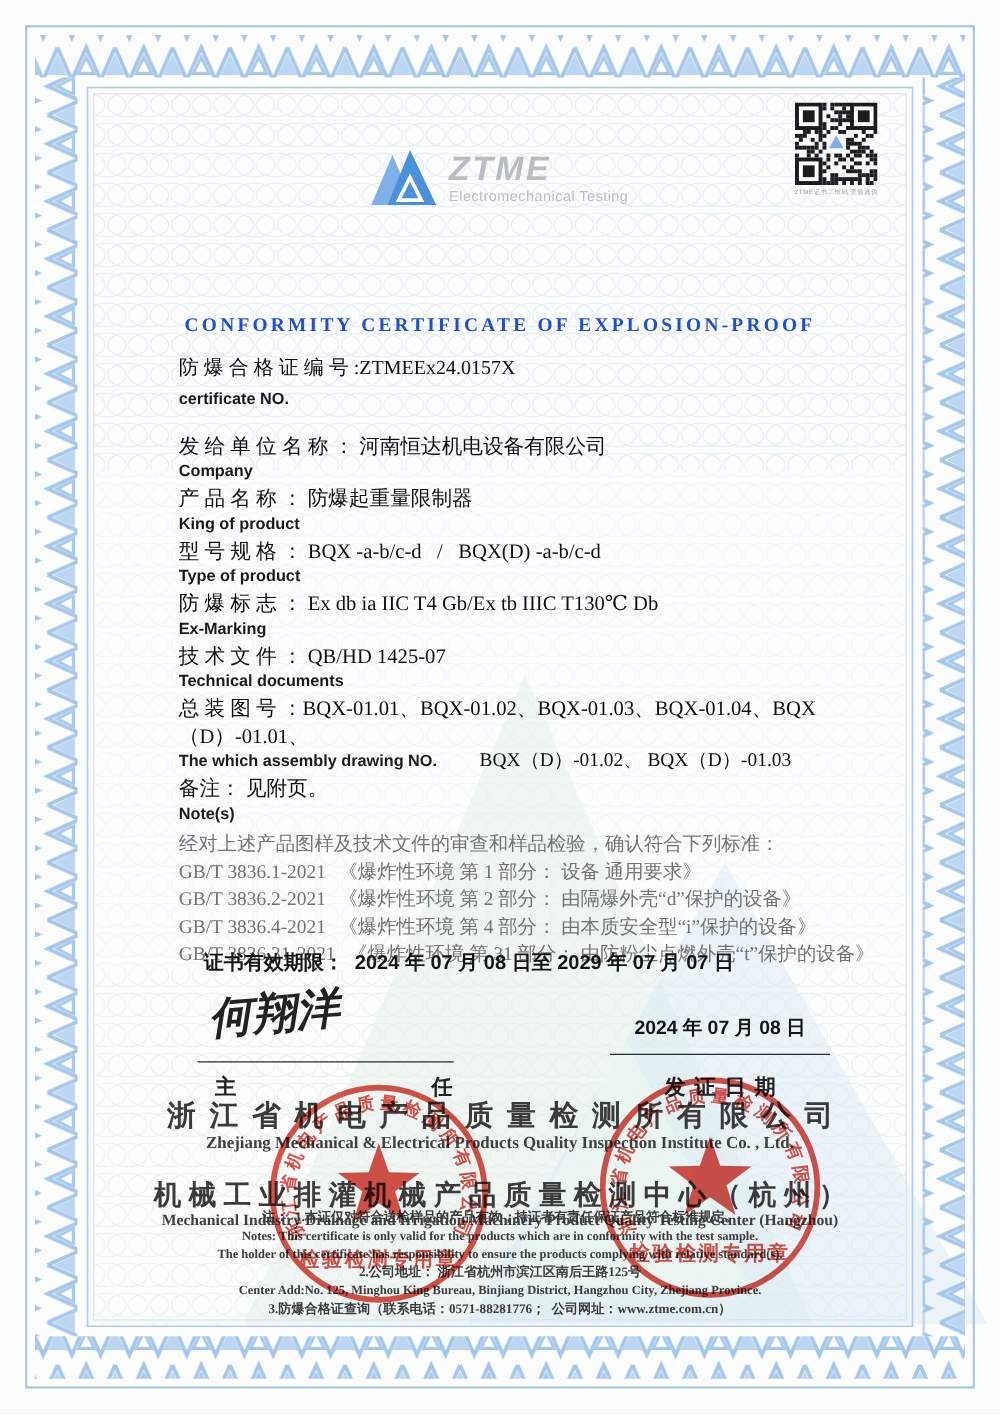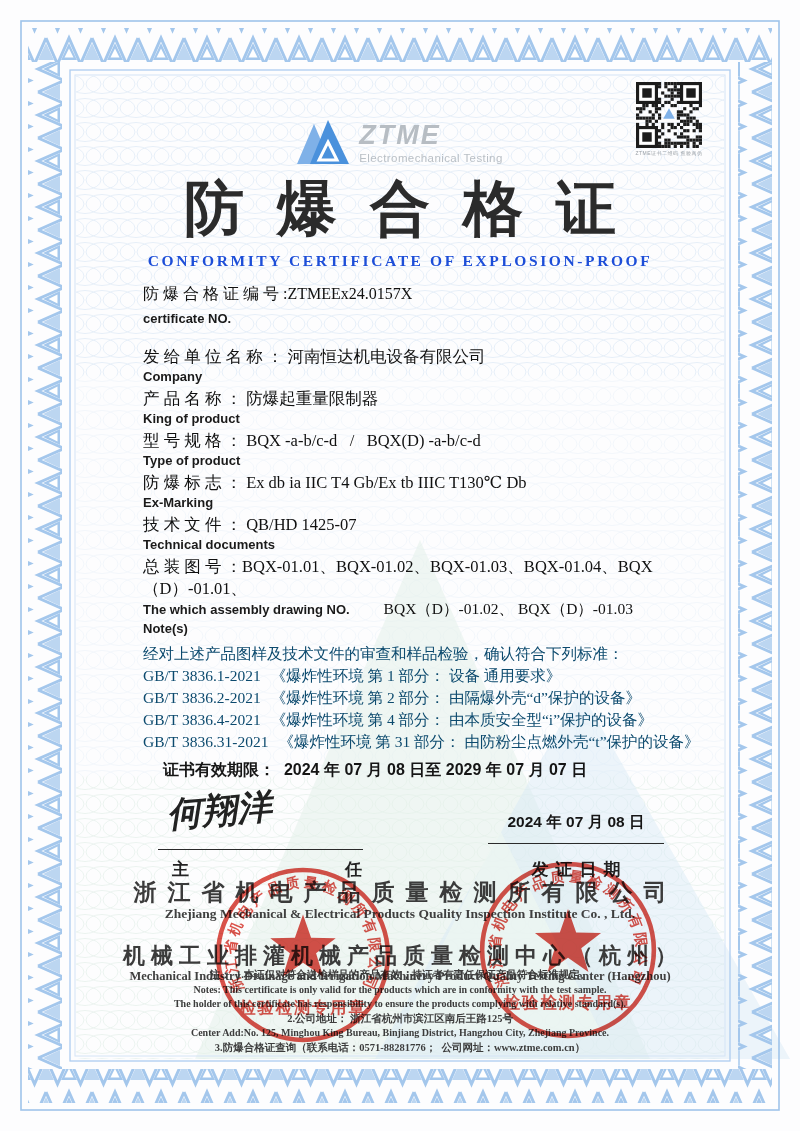--- a/index.html
+++ b/index.html
@@ -32,21 +32,21 @@
           color:#1a1a1a;margin-top:6px;}
 
   
   .body-col{left:143px;top:346px;width:575px;}
   .pair{margin-bottom:3px;}
   .f-cn{font-size:16.5px;line-height:22px;color:#101010;}
   .f-en{font-family:"Liberation Sans","DejaVu Sans",sans-serif;font-size:13px;font-weight:600;
         line-height:16px;color:#1a1a1a;margin-top:1px;}
   .f-en .serif-val{font-family:"Liberation Serif","DejaVu Serif",serif;font-weight:400;font-size:15.5px;
         color:#101010;margin-left:34px;}
-  .standards{margin-top:6px;font-size:15.5px;line-height:22px;color:#0c4a6e;}
+  .standards{margin-top:6px;font-size:15.5px;line-height:22px;color:#737373;}
   .std-line .code{margin-right:10px;}
 
   
   .validity{left:163px;top:760px;font-size:16px;font-weight:700;color:#151515;
             font-family:"Liberation Sans","DejaVu Sans",sans-serif;}
   .sig-block{left:158px;top:792px;width:205px;border-bottom:1.6px solid #2b2b2b;height:57px;}
   .sig-script{display:inline-block;font-size:35px;font-weight:700;color:#222;
               transform:rotate(-5deg) skewX(-14deg);transform-origin:left bottom;margin-left:8px;}
   .sig-label{left:158px;top:858px;width:190px;display:flex;justify-content:space-between;
              padding:0 18px 0 14px;font-size:17px;font-weight:700;color:#222;}
@@ -283,21 +283,20 @@
       <polygon points="17,4 34,44 0,44" fill="#7fb1e8"></polygon>
       <polygon points="31,0 52,44 13,44" fill="#4a91dc"></polygon>
       <polygon points="31,22 40,40 22,40" fill="none" stroke="#ffffff" stroke-width="3"></polygon>
     </svg>
     <div class="logo-text">
       <span class="logo-brand">ZTME</span>
       <span class="logo-tagline">Electromechanical Testing</span>
     </div>
   </div>
 
-  <div class="abs title-cn">防爆合格证</div>
   <div class="abs title-en">CONFORMITY CERTIFICATE OF EXPLOSION-PROOF</div>
 
   <div class="abs cert-row">
     <div>
       <div class="num-cn pre"><span>防 爆 合 格 证 编 号 :</span><span class="num-val">ZTMEEx24.0157X</span></div>
       <div class="num-en">certificate NO.</div>
     </div>
   </div>
 
   <div class="abs body-col">
@@ -326,20 +325,21 @@
       <div class="f-cn pre"><span>技 术 文 件 ： </span><span>QB/HD 1425-07</span></div>
       <div class="f-en">Technical documents</div>
     </div>
 
     <div class="pair">
       <div class="f-cn pre"><span>总 装 图 号 ：</span><span>BQX-01.01、BQX-01.02、BQX-01.03、BQX-01.04、BQX（D）-01.01、</span></div>
       <div class="f-en"><span>The which assembly drawing NO.</span><span class="serif-val">BQX（D）-01.02、 BQX（D）-01.03</span></div>
     </div>
 
     <div class="pair">
+      <div class="f-cn pre">备注： 见附页。</div>
       <div class="f-en">Note(s)</div>
     </div>
 
     <div class="standards">
       <div>经对上述产品图样及技术文件的审查和样品检验，确认符合下列标准：</div>
       <div class="std-line"><span class="code">GB/T 3836.1-2021</span><span>《爆炸性环境 第 1 部分： 设备 通用要求》</span></div>
       <div class="std-line"><span class="code">GB/T 3836.2-2021</span><span>《爆炸性环境 第 2 部分： 由隔爆外壳“d”保护的设备》</span></div>
       <div class="std-line"><span class="code">GB/T 3836.4-2021</span><span>《爆炸性环境 第 4 部分： 由本质安全型“i”保护的设备》</span></div>
       <div class="std-line"><span class="code">GB/T 3836.31-2021</span><span>《爆炸性环境 第 31 部分： 由防粉尘点燃外壳“t”保护的设备》</span></div>
     </div>

